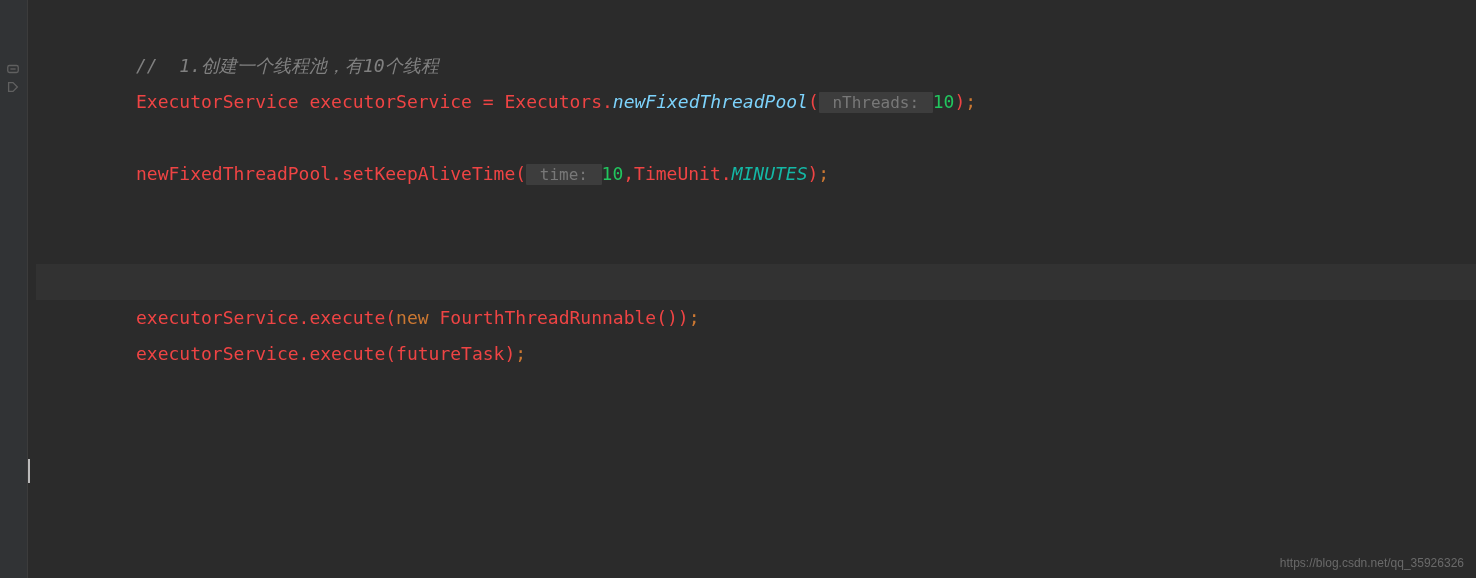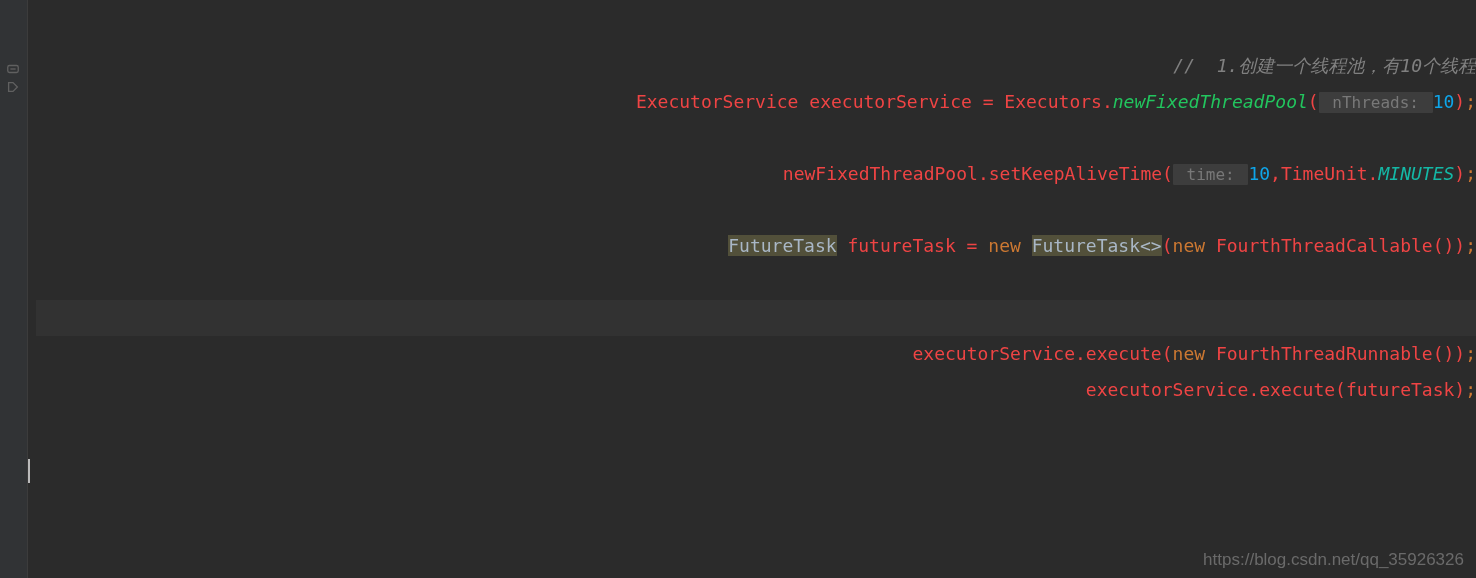--- a/index.html
+++ b/index.html
@@ -38,60 +38,59 @@
       top: 0;
       right: 0;
       height: 100%;
       padding-left: 8px;
     }
     .line {
       height: 36px;
       line-height: 36px;
       white-space: pre;
       font-family: 'Consolas', 'Monaco', monospace;
-      text-align: right;
     }
     .current-line {
       background: #323232;
     }
     .caret {
       position: absolute;
       left: 0px;
       top: 459px;
       width: 2px;
       height: 24px;
       background: #bbbbbb;
     }
     .indent2 { display: inline-block; width: 100px; }
     
     .keyword { color: #cc7832; }
     .comment { color: #808080; font-style: italic; }
     .text-default { color: #ef4444; }
-    .static-method { color: #22c55e; font-style: italic; }
+    .static-method { color: #7dd3fc; font-style: italic; }
     .static-field { color: #14b8a6; font-style: italic; }
-    .number { color: #0ea5e9; }
+    .number { color: #22c55e; }
     .semicolon { color: #cc7832; }
     .param-hint {
       background: #3d3d3d;
       color: #787878;
       border-radius: 1px;
       padding: 1px 4px;
       font-size: 16px;
       font-style: normal;
     }
     .raw-use {
       background: #52503a;
       color: #a9b7c6;
     }
     .watermark {
       position: absolute;
       right: 12px;
       bottom: 8px;
       color: #6a6a6a;
-      font-size: 17px;
+      font-size: 12px;
       font-family: Arial, sans-serif;
     }
     .top-partial {
       height: 12px;
       line-height: 12px;
       overflow: hidden;
       position: relative;
     }
   </style>
 </head>
@@ -127,21 +126,20 @@
 
 
   <div class="line"></div>
 
 
   <div class="line"><span class="indent2"></span><span class="text-default">newFixedThreadPool.setKeepAliveTime(</span><span class="param-hint"> time: </span><span class="number">10</span><span class="text-default">,TimeUnit.</span><span class="static-field">MINUTES</span><span class="text-default">)</span><span class="semicolon">;</span></div>
 
   <div class="line"></div>
 
 
-  <div class="line"><span class="indent2"></span><span class="raw-use">FutureTask</span><span class="text-default"> futureTask = </span><span class="keyword">new </span><span class="raw-use">FutureTask&lt;&gt;</span><span class="text-default">(</span><span class="keyword">new </span><span class="text-default">FourthThreadCallable())</span><span class="semicolon">;</span></div>
 
   <div class="line"></div>
 
   <div class="line current-line"></div>
 
   <div class="line"><span class="indent2"></span><span class="text-default">executorService.execute(</span><span class="keyword">new </span><span class="text-default">FourthThreadRunnable())</span><span class="semicolon">;</span></div>
 
   <div class="line"><span class="indent2"></span><span class="text-default">executorService.execute(futureTask)</span><span class="semicolon">;</span></div>
 </div>
 

